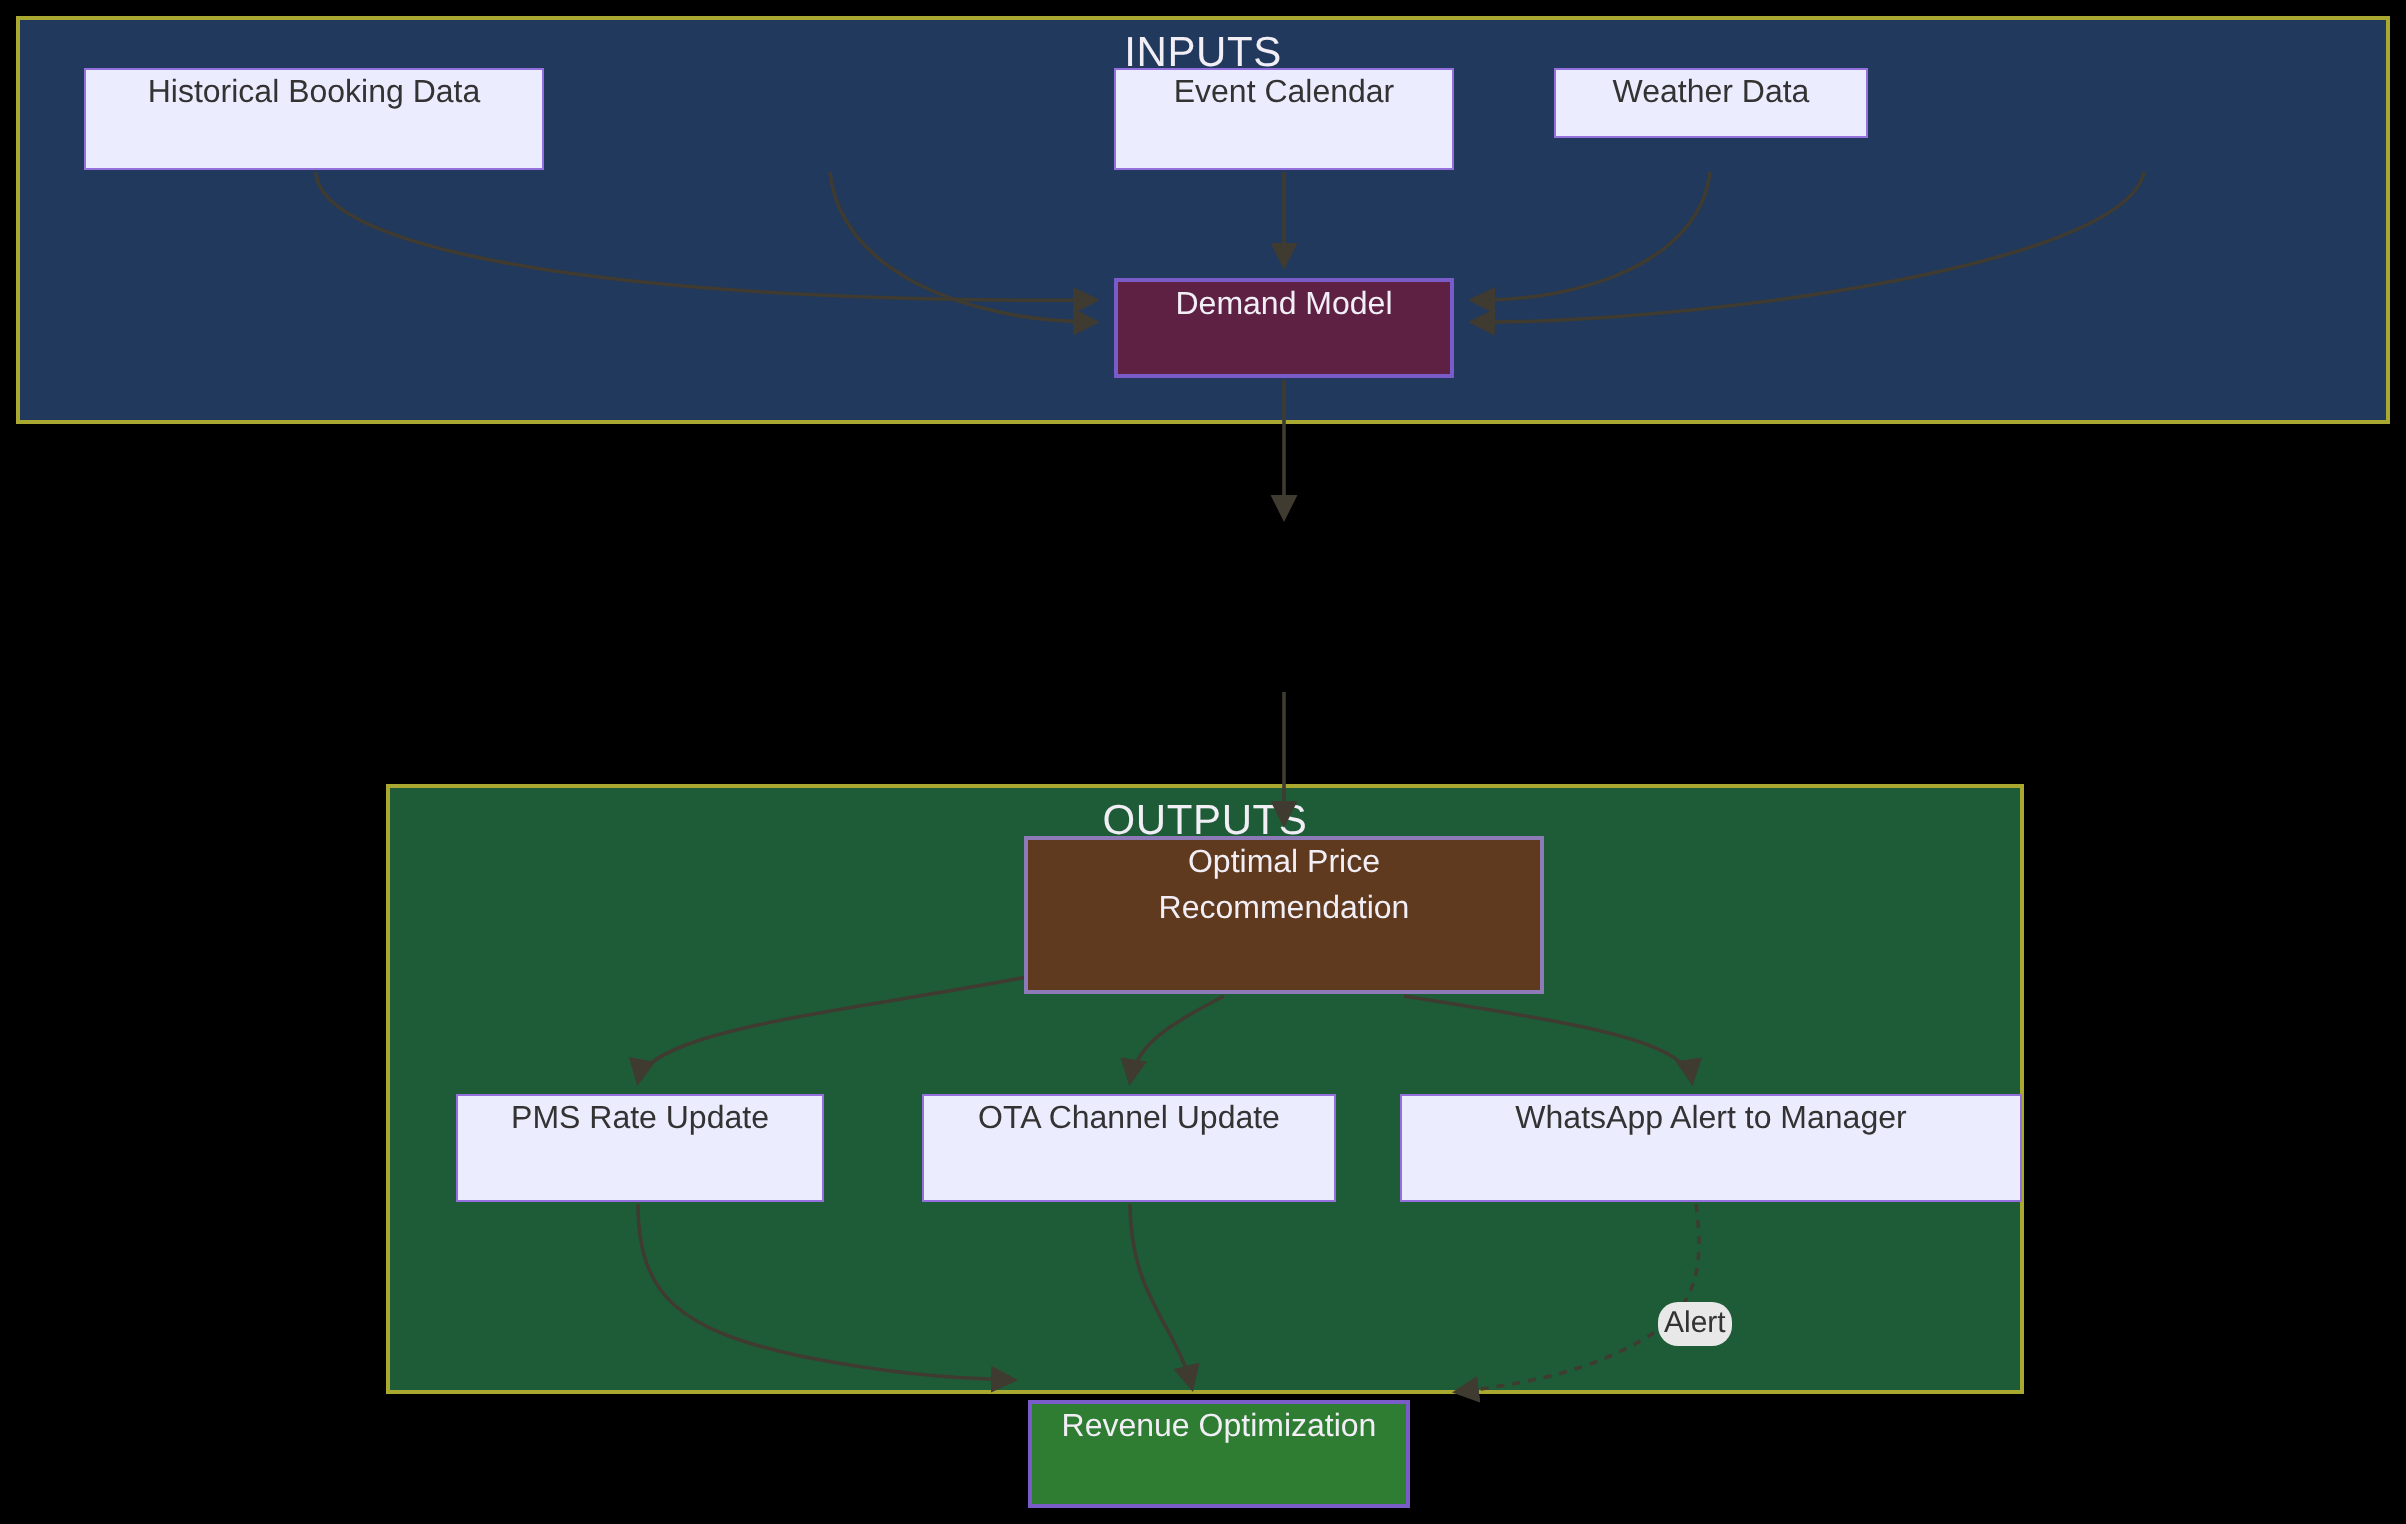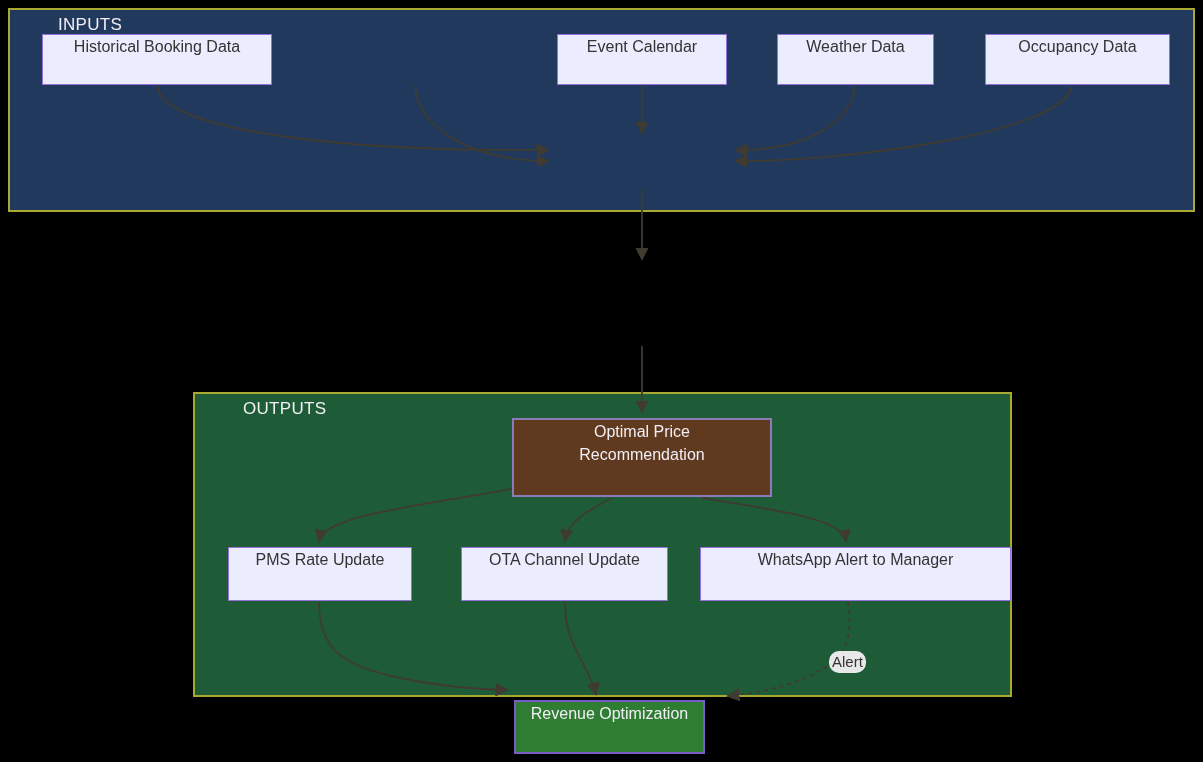--- a/index.html
+++ b/index.html
@@ -14,22 +14,22 @@
   body{
     width:1203px;height:762px;position:relative;overflow:hidden;
     background:var(--page-bg);
     font-family:"Liberation Sans","DejaVu Sans",sans-serif;
   }
   .stage{position:absolute;inset:0;}
   .cluster{
     position:absolute;border:2px solid var(--cluster-border);z-index:0;
   }
   .cluster-label{
-    position:absolute;top:5px;left:0;right:0;text-align:left;
-    color:var(--light-text);font-size:17px;letter-spacing:.3px;padding-left:48px;
+    position:absolute;top:5px;left:0;right:0;text-align:center;
+    color:var(--light-text);font-size:21px;letter-spacing:.3px;
   }
   #edges{position:absolute;inset:0;z-index:1;pointer-events:none;}
   #edges path.edge{fill:none;stroke:var(--edge);stroke-width:1.8px;}
   #edges path.dashed{stroke-dasharray:4 4;}
   #arrowhead path{fill:var(--edge);}
   .node{
     position:absolute;z-index:2;display:flex;justify-content:center;
     text-align:center;font-size:16px;line-height:1.45;
     background:var(--node-bg);border:1.5px solid var(--node-border);color:var(--dark-text);
   }
@@ -44,21 +44,21 @@
     position:absolute;z-index:3;background:var(--label-bg);color:var(--dark-text);
     font-size:15px;padding:0 3px;line-height:22px;
   }
 
   
   .cluster.inputs{left:8px;top:8px;width:1187px;height:204px;background:var(--inputs-bg);}
   .cluster.outputs{left:193px;top:392px;width:819px;height:305px;background:var(--outputs-bg);}
   .node.historical{left:42px;top:34px;width:230px;height:51px;}
   .node.competitor{left:322px;top:34px;width:186px;height:51px;}
   .node.event{left:557px;top:34px;width:170px;height:51px;}
-  .node.weather{left:777px;top:34px;width:157px;height:51px;}
+  .node.weather{left:777px;top:34px;width:157px;height:35px;}
   .node.occupancy{left:985px;top:34px;width:185px;height:51px;}
   .node.demand{left:557px;top:139px;width:170px;height:50px;}
   .node.ml{left:512px;top:265px;width:260px;height:80px;}
   .node.optimal{left:512px;top:418px;width:260px;height:79px;}
   .node.pms{left:228px;top:547px;width:184px;height:54px;}
   .node.ota{left:461px;top:547px;width:207px;height:54px;}
   .node.whatsapp{left:700px;top:547px;width:311px;height:54px;}
   .node.revenue{left:514px;top:700px;width:191px;height:54px;}
   .edge-label.alert{left:829px;top:651px;border-radius:10px;}
 </style>
@@ -97,22 +97,22 @@
 
   <div class="node historical">
     <span class="lbl">Historical Booking Data</span>
   </div>
   <div class="node event">
     <span class="lbl">Event Calendar</span>
   </div>
   <div class="node weather">
     <span class="lbl">Weather Data</span>
   </div>
-  <div class="node occupancy">
-    <span class="lbl">Occupancy Data</span>
+  <div class="node demand dark">
+    <span class="lbl">Demand Model</span>
   </div>
   <div class="node optimal dark">
     <span class="lbl wrap">Optimal Price Recommendation</span>
   </div>
   <div class="node pms">
     <span class="lbl">PMS Rate Update</span>
   </div>
   <div class="node ota">
     <span class="lbl">OTA Channel Update</span>
   </div>

